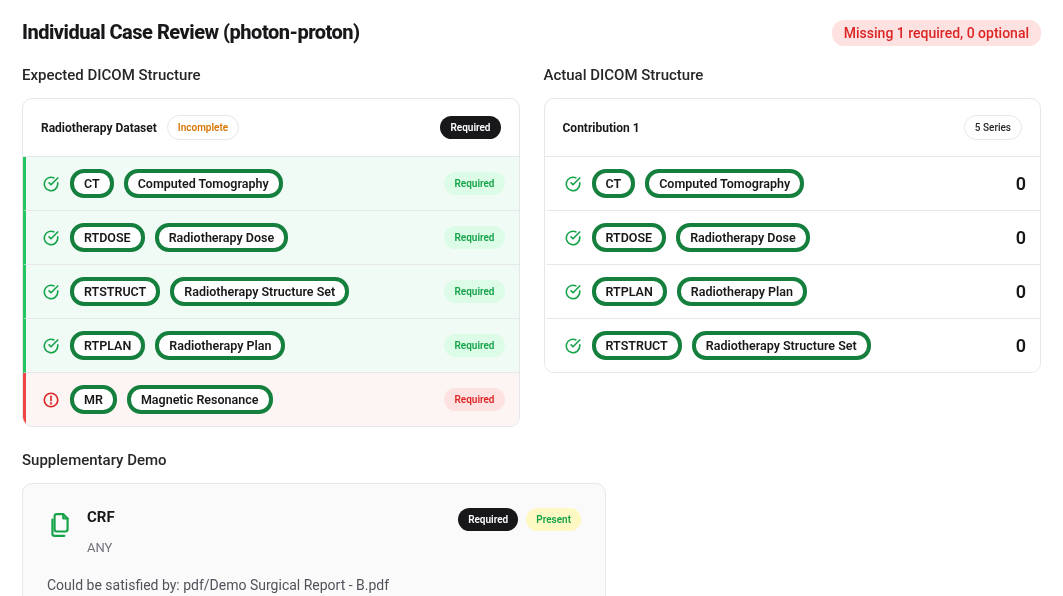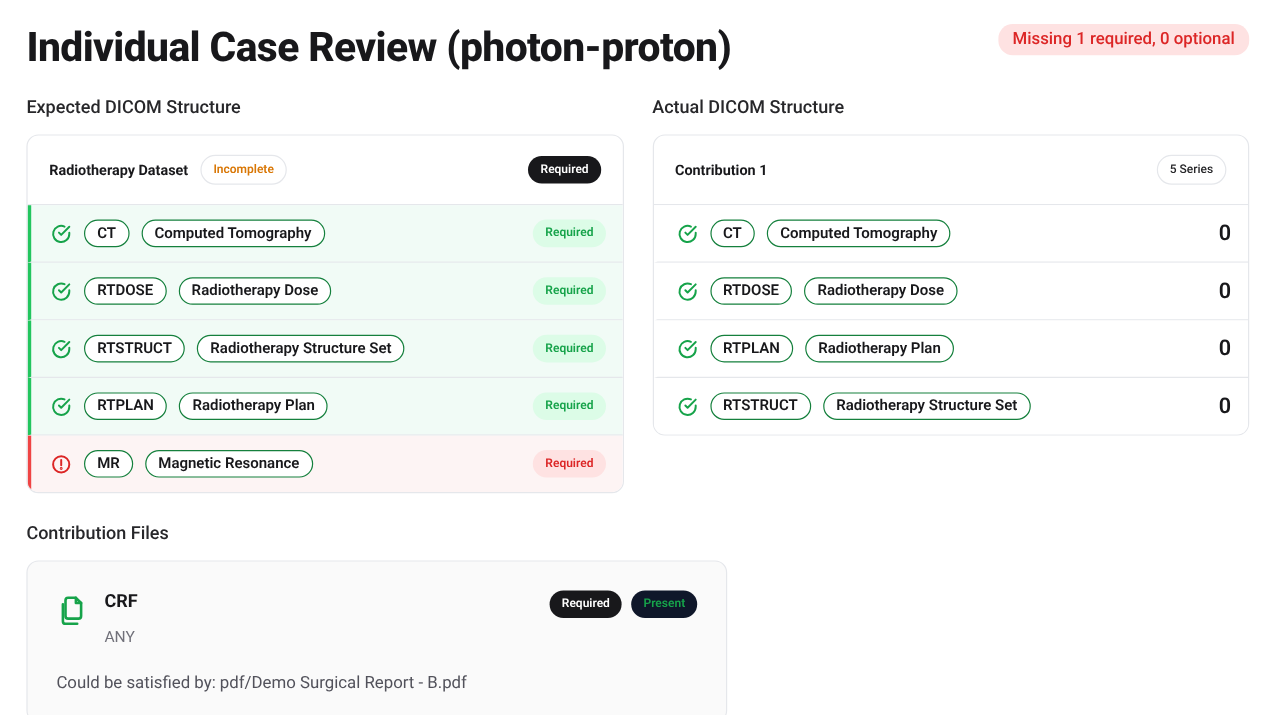--- a/index.html
+++ b/index.html
@@ -13,21 +13,21 @@
       padding: 20px 22px;
       color: #18181b;
     }
     .header-row {
       display: flex;
       justify-content: space-between;
       align-items: flex-start;
       margin-bottom: 20px;
     }
     .page-title {
-      font-size: 34px;
+      font-size: 20px;
       font-weight: 800;
       letter-spacing: -0.5px;
     }
     .missing-badge {
       background: #fee2e2;
       color: #dc2626;
       font-size: 14px;
       font-weight: 500;
       padding: 5px 12px;
       border-radius: 12px;
@@ -108,40 +108,40 @@
       background: #fdf4f4;
       border-left-color: #ef4444;
     }
     .row-actual {
       background: #fff;
     }
     .pill {
       display: inline-flex;
       align-items: center;
       background: #fff;
-      border: 1px solid #15803d;
+      border: 4px solid #15803d;
       border-radius: 14px;
       padding: 3px 10px;
       font-size: 12.5px;
       font-weight: 600;
       color: #18181b;
     }
     .pill-desc {
       font-weight: 600;
     }
     .badge-required-green {
       background: #dcfce7;
       color: #16a34a;
     }
     .badge-required-red {
       background: #fee2e2;
       color: #dc2626;
     }
     .badge-present {
-      background: #0f172a;
+      background: #fef9c3;
       color: #16a34a;
     }
     .count {
       font-size: 18px;
       font-weight: 600;
       color: #18181b;
       margin-left: auto;
     }
     .icon {
       width: 18px;
@@ -308,21 +308,21 @@
             <span class="pill">RTSTRUCT</span>
             <span class="pill pill-desc">Radiotherapy Structure Set</span>
             <span class="count">0</span>
           </div>
         </div>
     </div>
   </div>
 </div>
 
 <div class="supp-section">
-  <div class="section-title">Contribution Files</div>
+  <div class="section-title">Supplementary Demo</div>
   <div class="supp-card">
     <div class="supp-top">
       <span class="supp-icon">
         <svg viewBox="0 0 24 24" fill="none" stroke="#16a34a" stroke-width="2" stroke-linecap="round" stroke-linejoin="round">
           <path d="M15 2H9a2 2 0 0 0-2 2v12a2 2 0 0 0 2 2h8a2 2 0 0 0 2-2V6l-4-4z"></path>
           <path d="M15 2v4h4"></path>
           <path d="M5 7v13a2 2 0 0 0 2 2h9"></path>
         </svg>
       </span>
       <div>

